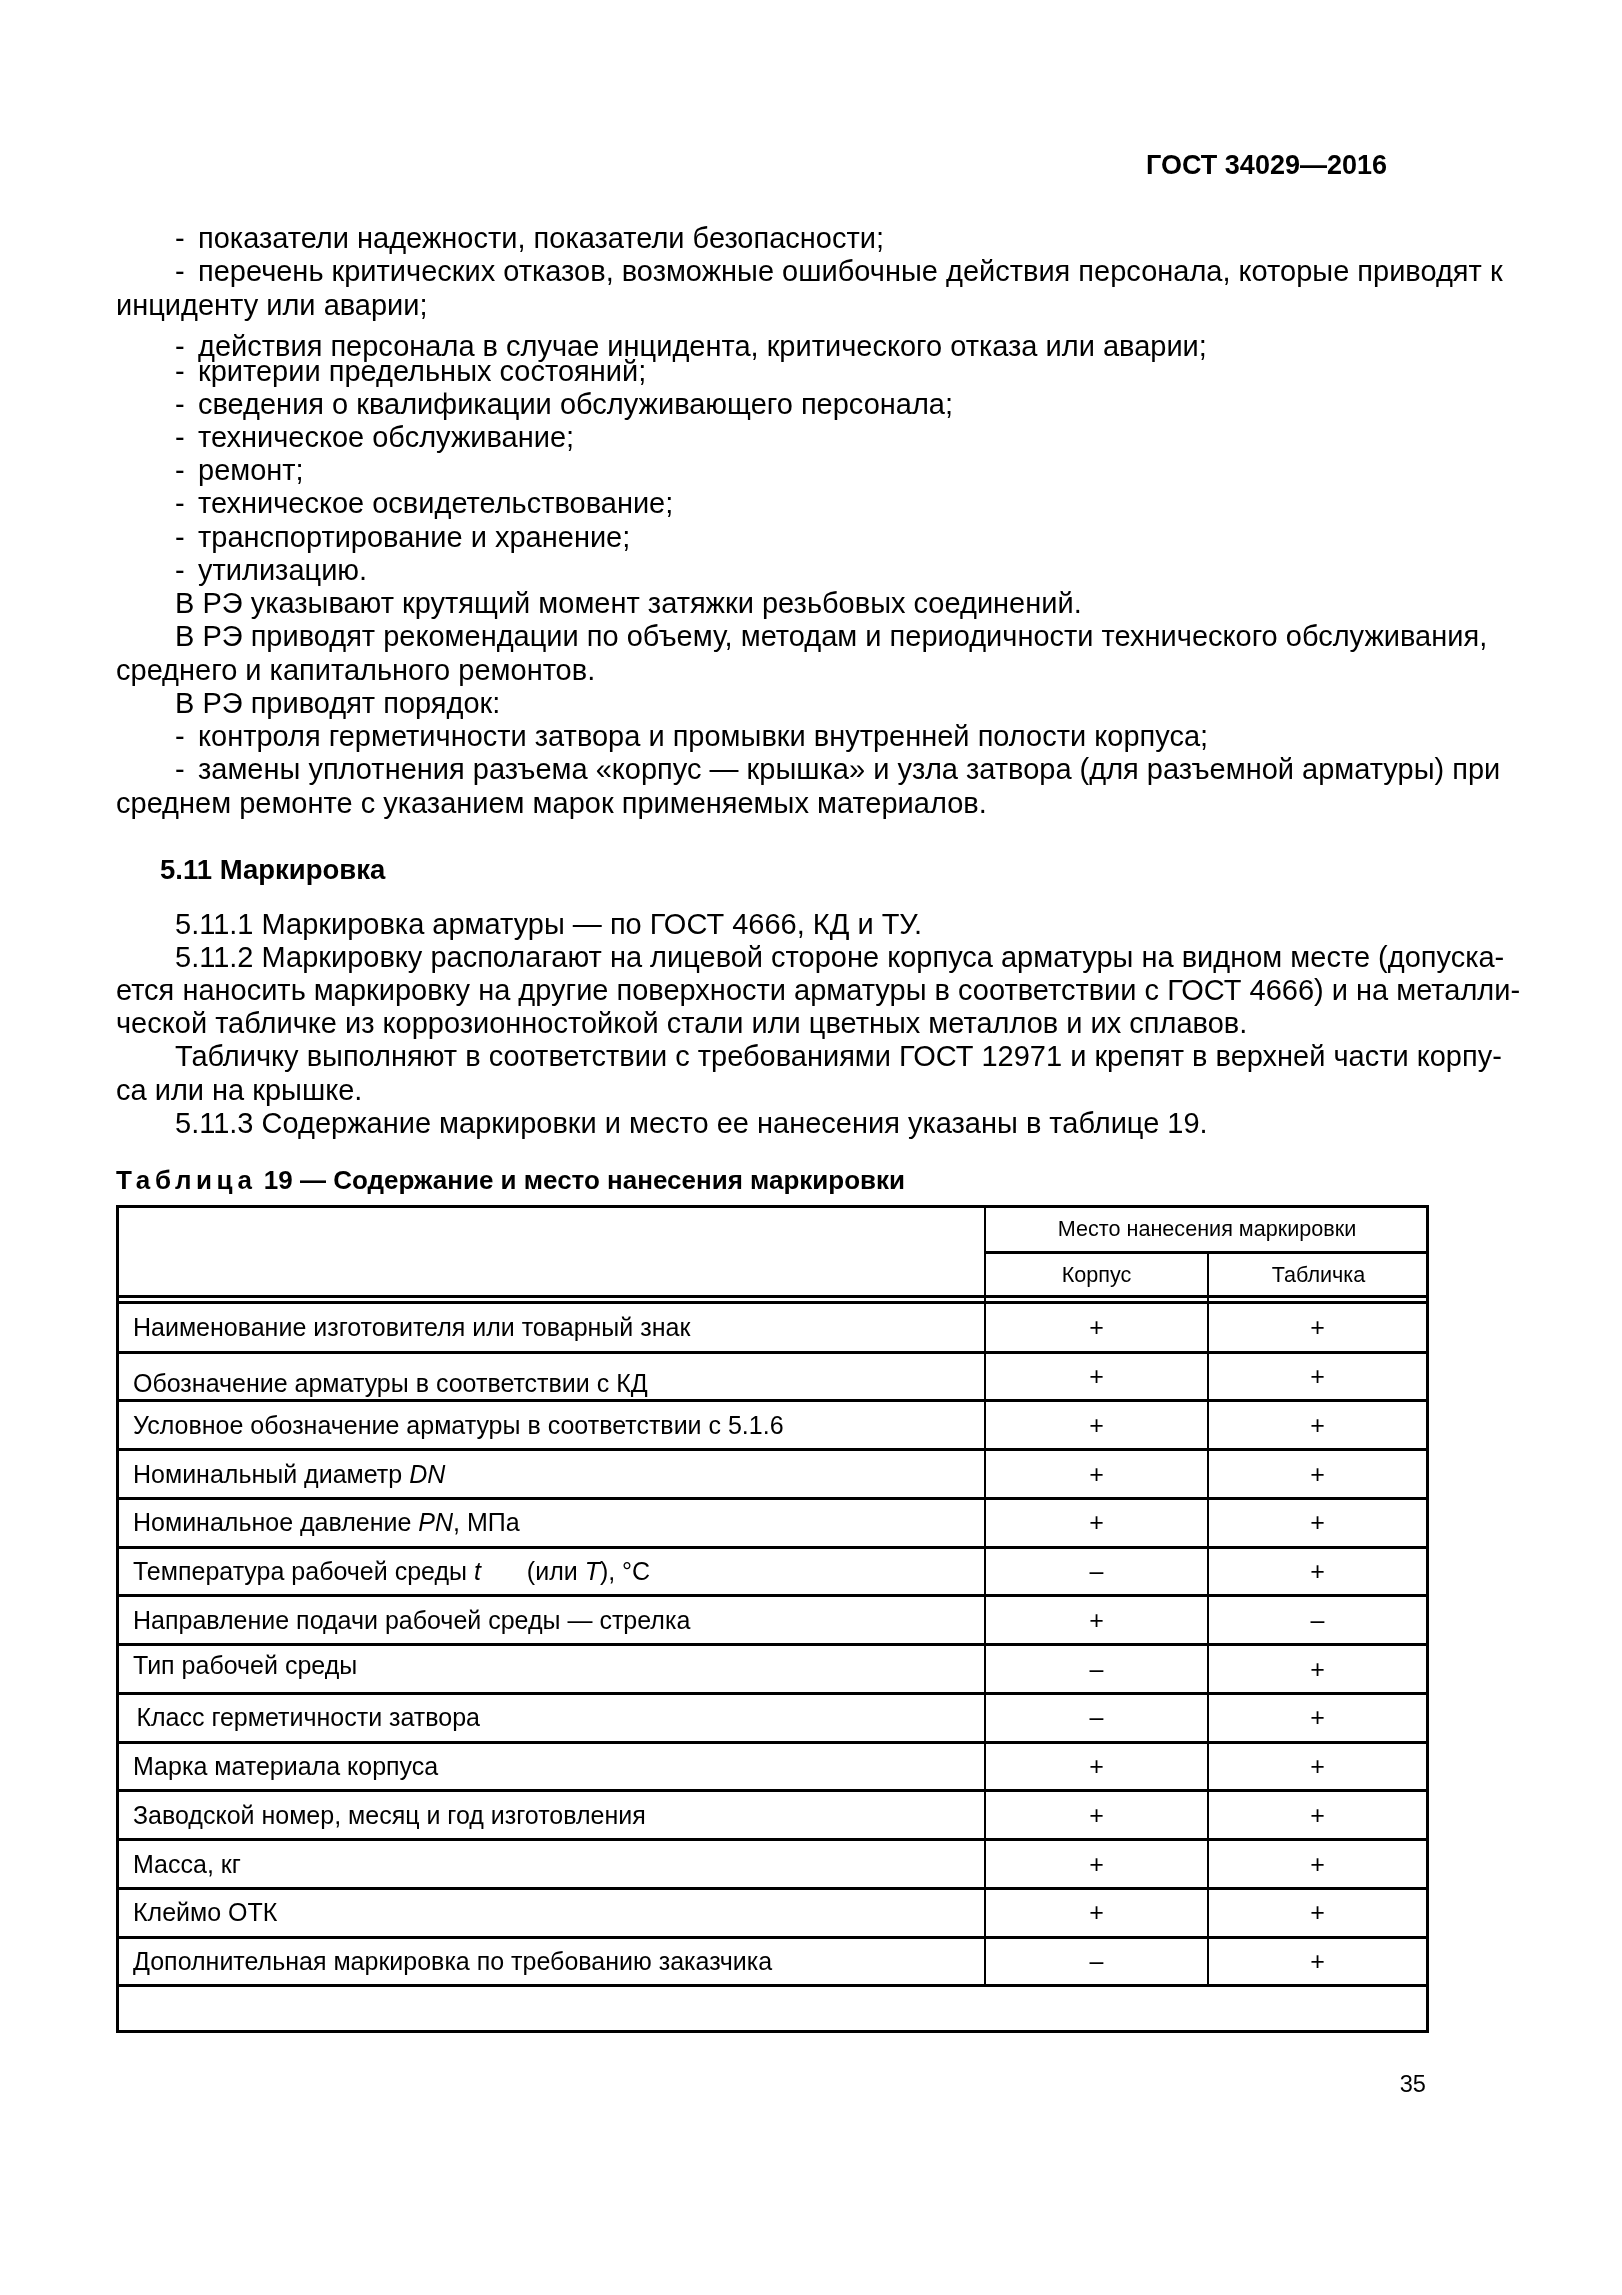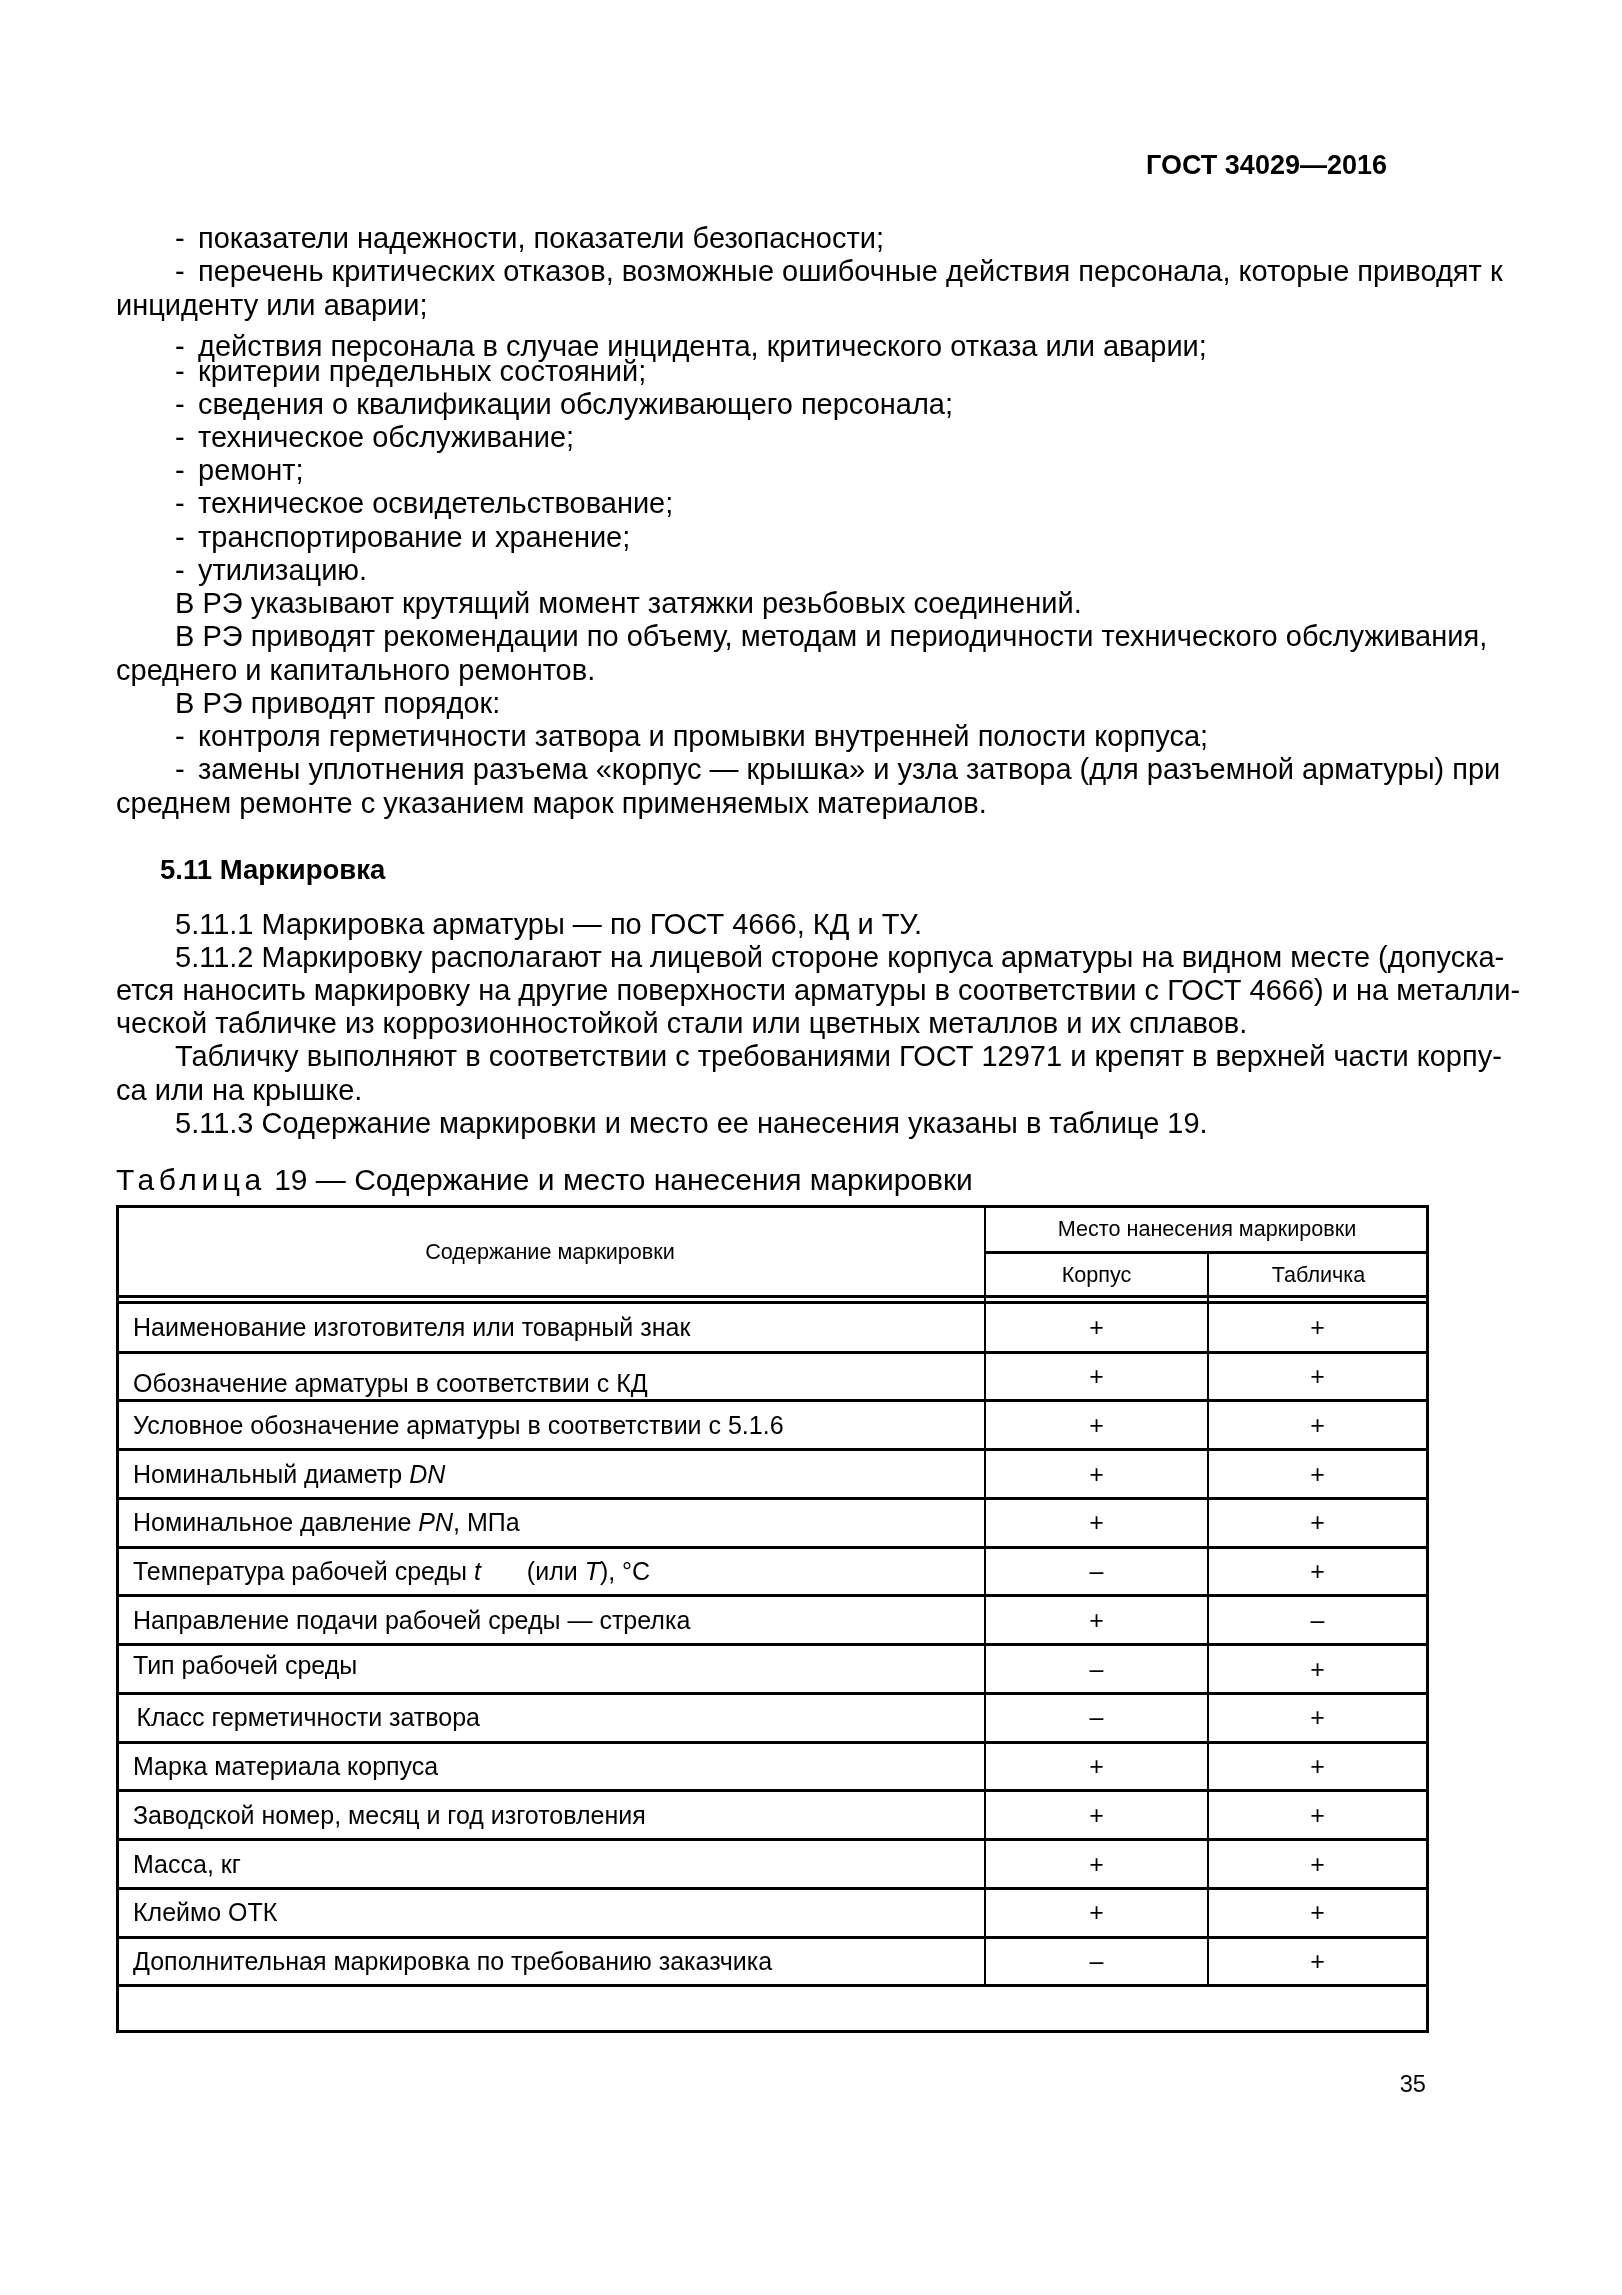--- a/index.html
+++ b/index.html
@@ -5,21 +5,21 @@
   html, body { margin: 0; padding: 0; background: #ffffff; }
   body { width: 1623px; height: 2295px; position: relative; overflow: hidden;
          font-family: "Liberation Sans", sans-serif; color: #000; }
   .abs { position: absolute; white-space: nowrap; text-align: right; }
   .hdr { right: 236px; top: 149px; font-size: 27px; font-weight: bold; line-height: 33px; }
   .pagenum { right: 197px; top: 2070px; font-size: 23.6px; line-height: 29px; }
   .line { position: absolute; left: 116px; width: 1313px; font-size: 29px; line-height: 33px; white-space: nowrap; }
   .line.ind { left: 175px; width: 1253px; }
   .line.dash .d { display: inline-block; width: 23px; }
   .heading { position: absolute; left: 160px; font-size: 27.5px; font-weight: bold; line-height: 33px; white-space: nowrap; }
-  .caption { position: absolute; left: 116px; top: 1167px; font-size: 30px; line-height: 26px; white-space: nowrap; }
+  .caption { position: absolute; left: 116px; top: 1167px; font-size: 26px; line-height: 26px; white-space: nowrap; font-weight: bold; }
   .caption .spaced { letter-spacing: 4.6px; }
 
   
   .tbl { position: absolute; left: 116px; top: 1205px; width: 1313px; height: 828px; }
   .hl { position: absolute; background: #000; }
   .vl { position: absolute; background: #000; }
   .cell { position: absolute; display: flex; align-items: center; font-size: 25px; line-height: 29px; white-space: nowrap; }
   .cell.c { justify-content: center; }
   .cell.h { font-size: 21.6px; }
   .cell.l { padding-left: 14.4px; box-sizing: border-box; }
@@ -72,21 +72,20 @@
   <div class="vl" style="left:0;top:0;width:2.6px;height:828px"></div>
   <div class="vl" style="left:1310px;top:0;width:3.3px;height:828px"></div>
 
   <div class="hl" style="left:868px;top:46px;width:444px;height:2.6px"></div>
   <div class="hl" style="left:0;top:90px;width:1313px;height:2.6px"></div>
   <div class="hl" style="left:0;top:96px;width:1313px;height:2.6px"></div>
 
   <div class="vl" style="left:868px;top:0;width:2px;height:779px"></div>
   <div class="vl" style="left:1091px;top:47px;width:2px;height:732px"></div>
 
-  <div class="cell c h" style="left:0;top:0;width:868px;height:92px">Содержание маркировки</div>
   <div class="cell c h" style="left:870px;top:0;width:442px;height:47px">Место нанесения маркировки</div>
   <div class="cell c h" style="left:870px;top:48px;width:221px;height:43px">Корпус</div>
   <div class="cell c h" style="left:1093px;top:48px;width:219px;height:43px">Табличка</div>
 
   <div id="rows">
       <div class="cell l" style="left: 2.6px; top: 98px; width: 866px; height: 49px;">
         <span style="white-space: pre;">Наименование изготовителя или товарный знак</span>
         <span class="it" style="white-space: pre;"></span>
         <span style="white-space: pre;"></span>
         <span class="it" style="white-space: pre;"></span>

